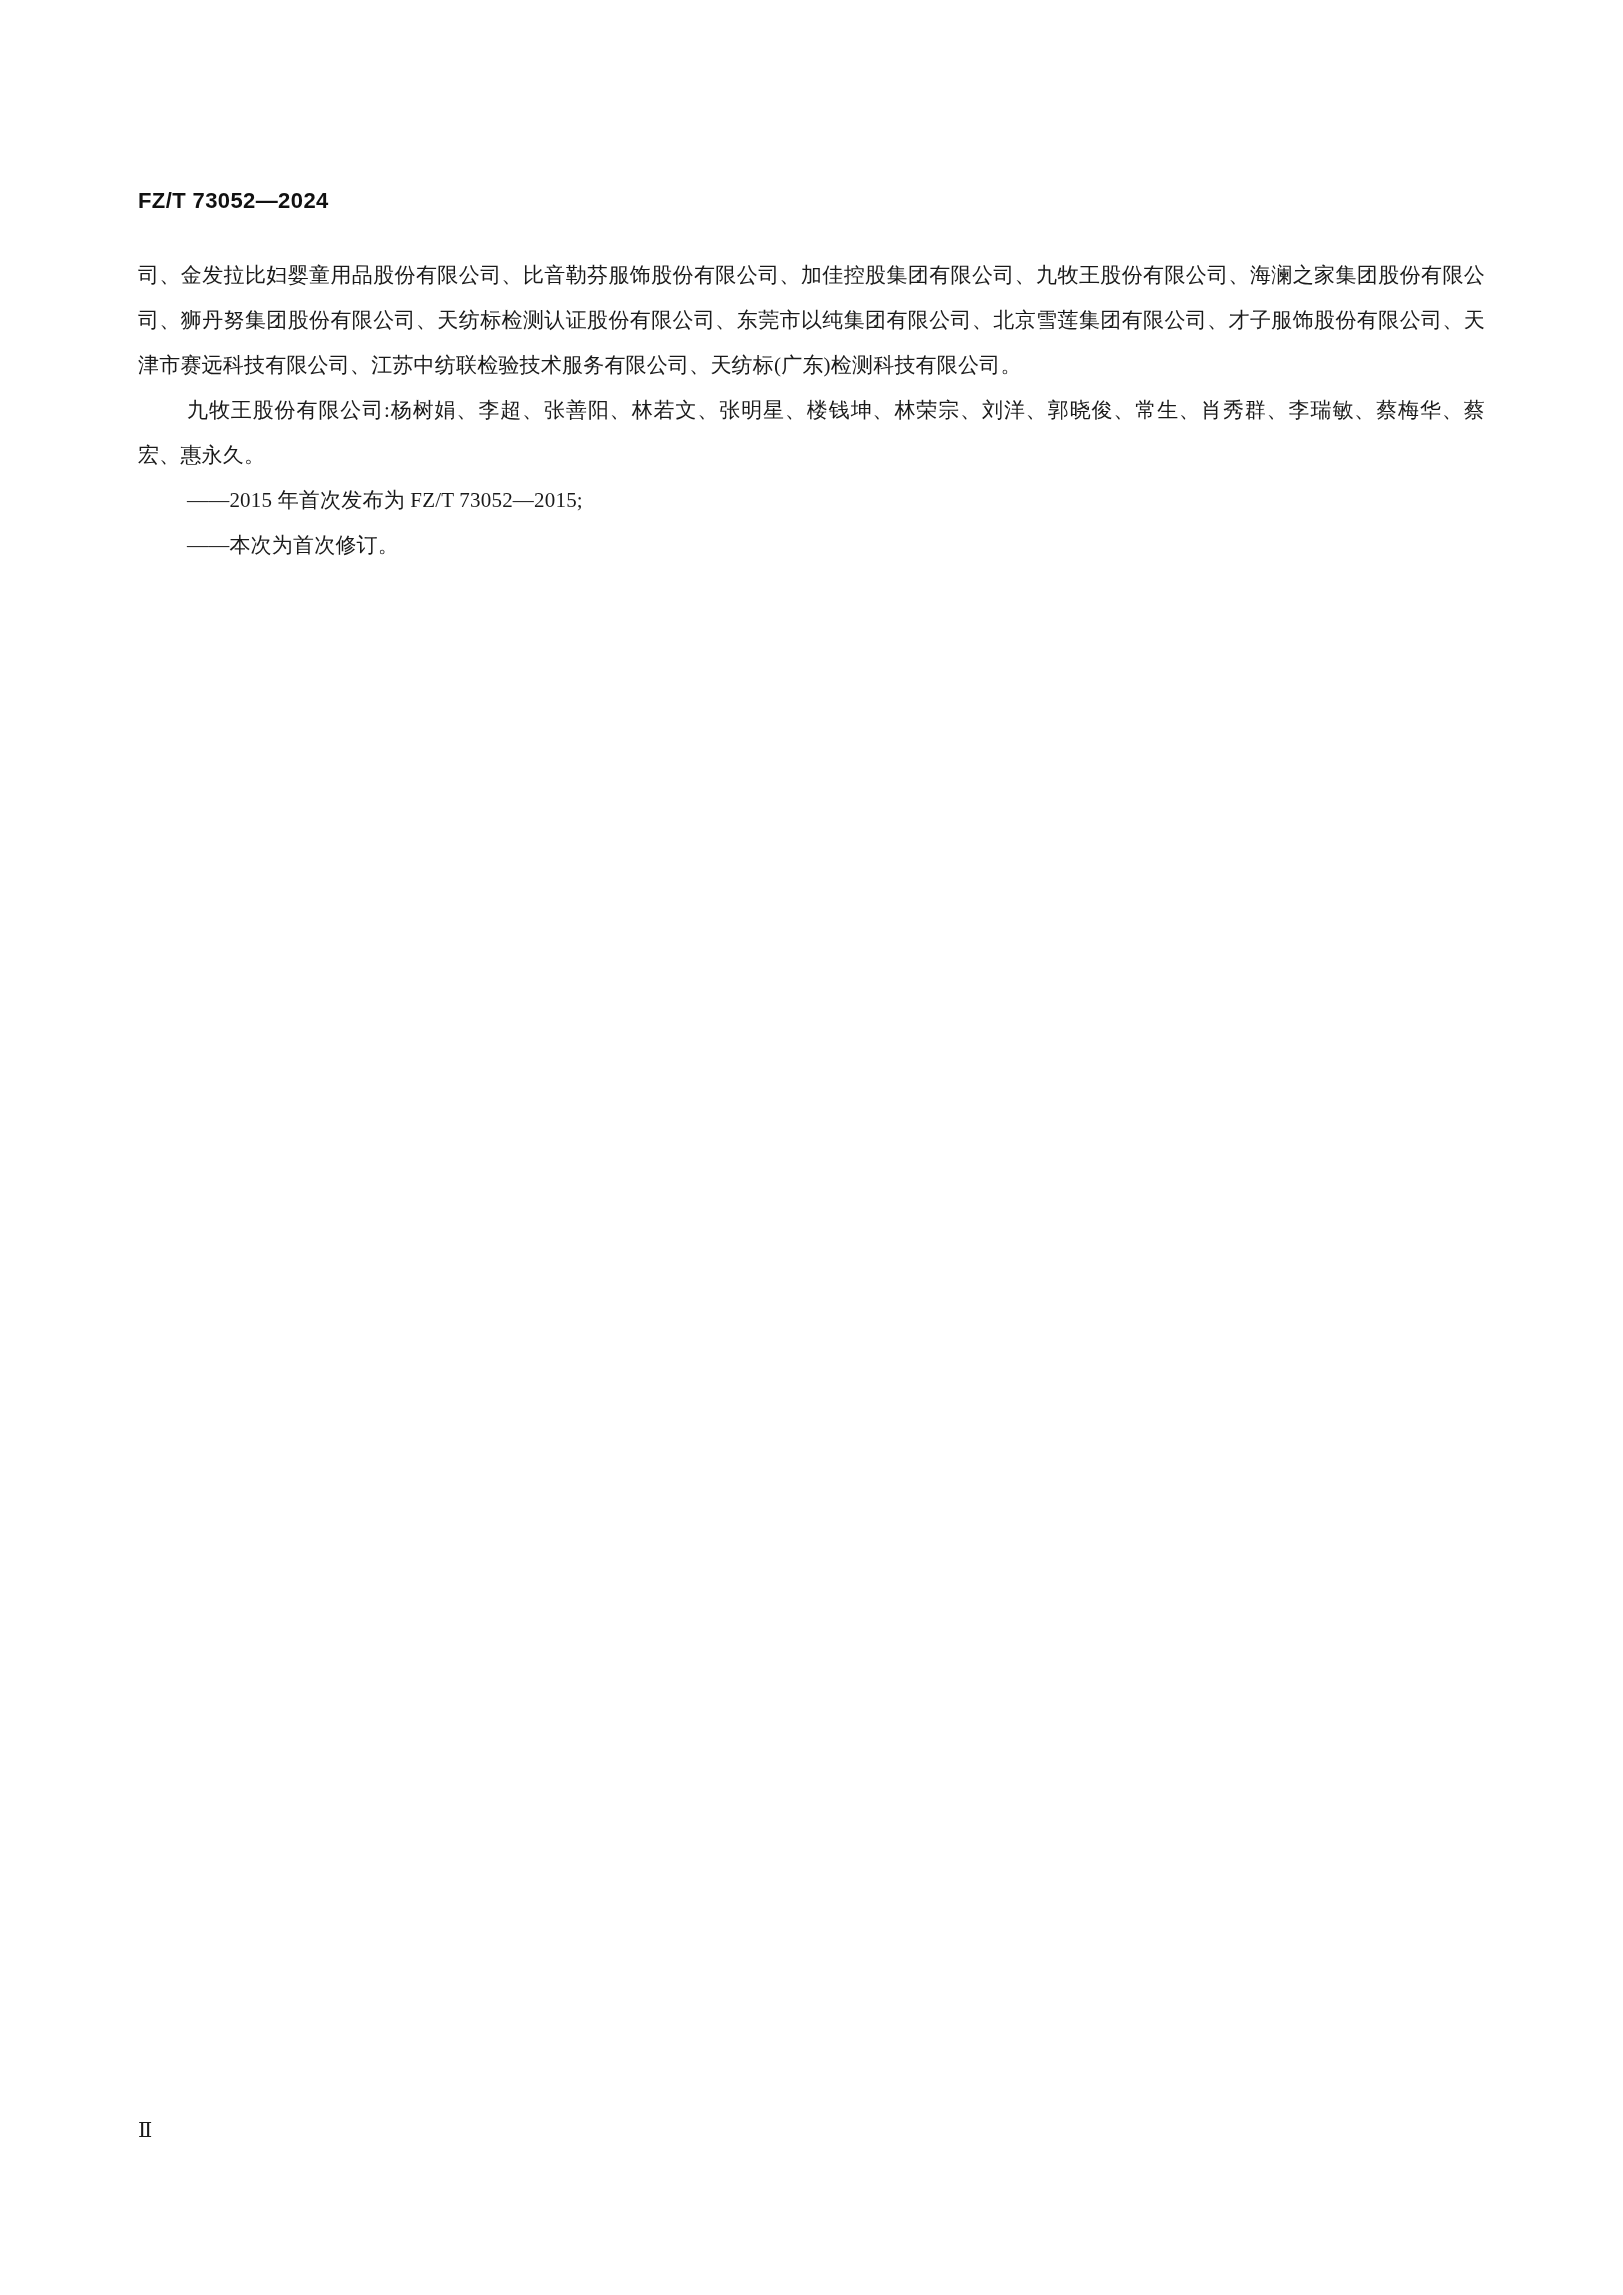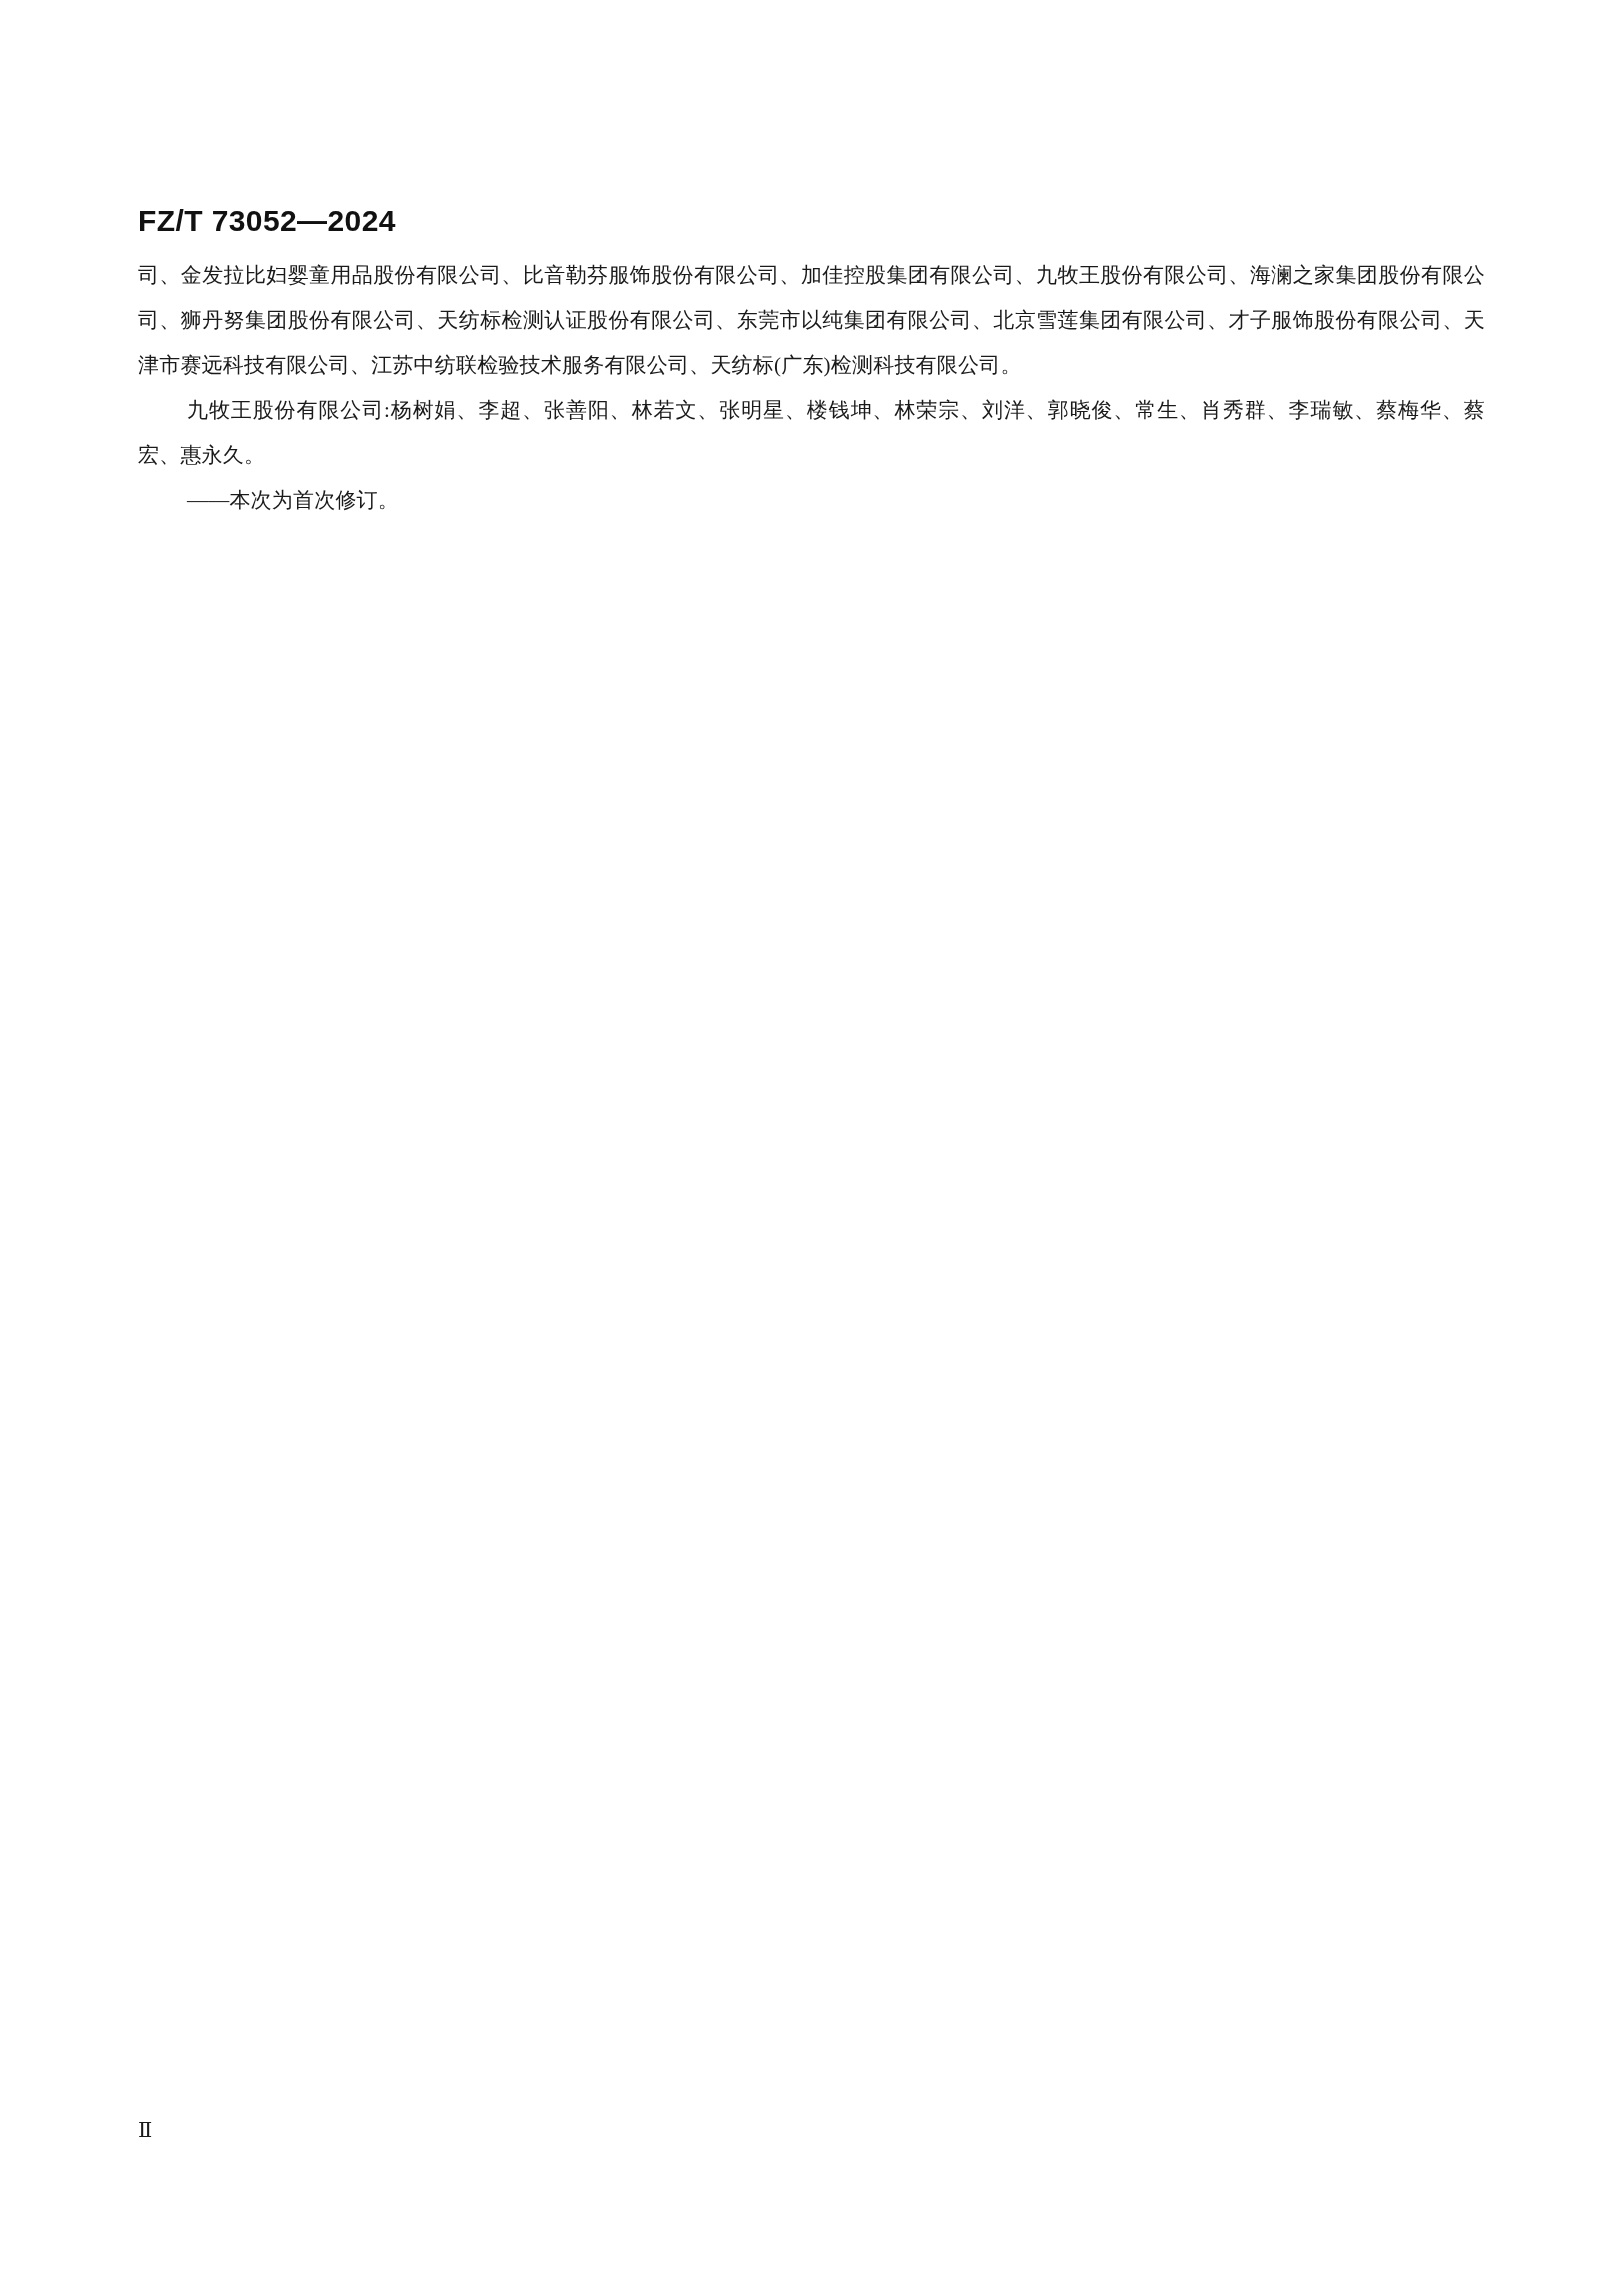--- a/index.html
+++ b/index.html
@@ -18,24 +18,24 @@
   .page {
     position: absolute;
     left: 0;
     top: 0;
     width: 1624px;
     height: 2295px;
   }
   .header {
     position: absolute;
     left: 138px;
-    top: 204px;
+    top: 188px;
     font-family: "Liberation Sans", "DejaVu Sans", sans-serif;
     font-weight: bold;
-    font-size: 30px;
+    font-size: 22px;
     letter-spacing: 0.4px;
     color: #111111;
     white-space: nowrap;
   }
   .content {
     position: absolute;
     left: 138px;
     top: 253px;
     width: 1347px;
   }
@@ -68,19 +68,20 @@
 </head>
 <body>
 
 <div class="page">
 
   <div class="header">FZ/T 73052—2024</div>
 
   <div class="content">
     <p class="para cont">司、金发拉比妇婴童用品股份有限公司、比音勒芬服饰股份有限公司、加佳控股集团有限公司、九牧王股份有限公司、海澜之家集团股份有限公司、狮丹努集团股份有限公司、天纺标检测认证股份有限公司、东莞市以纯集团有限公司、北京雪莲集团有限公司、才子服饰股份有限公司、天津市赛远科技有限公司、江苏中纺联检验技术服务有限公司、天纺标(广东)检测科技有限公司。</p>
     <p class="para indent">九牧王股份有限公司:杨树娟、李超、张善阳、林若文、张明星、楼钱坤、林荣宗、刘洋、郭晓俊、常生、肖秀群、李瑞敏、蔡梅华、蔡宏、惠永久。</p>
+    <p class="para dash">——2015 年首次发布为 FZ/T 73052—2015;</p>
     <p class="para dash">——本次为首次修订。</p>
   </div>
 
   <div class="footer-page">Ⅱ</div>
 
 </div>
 
 
 </body></html>

